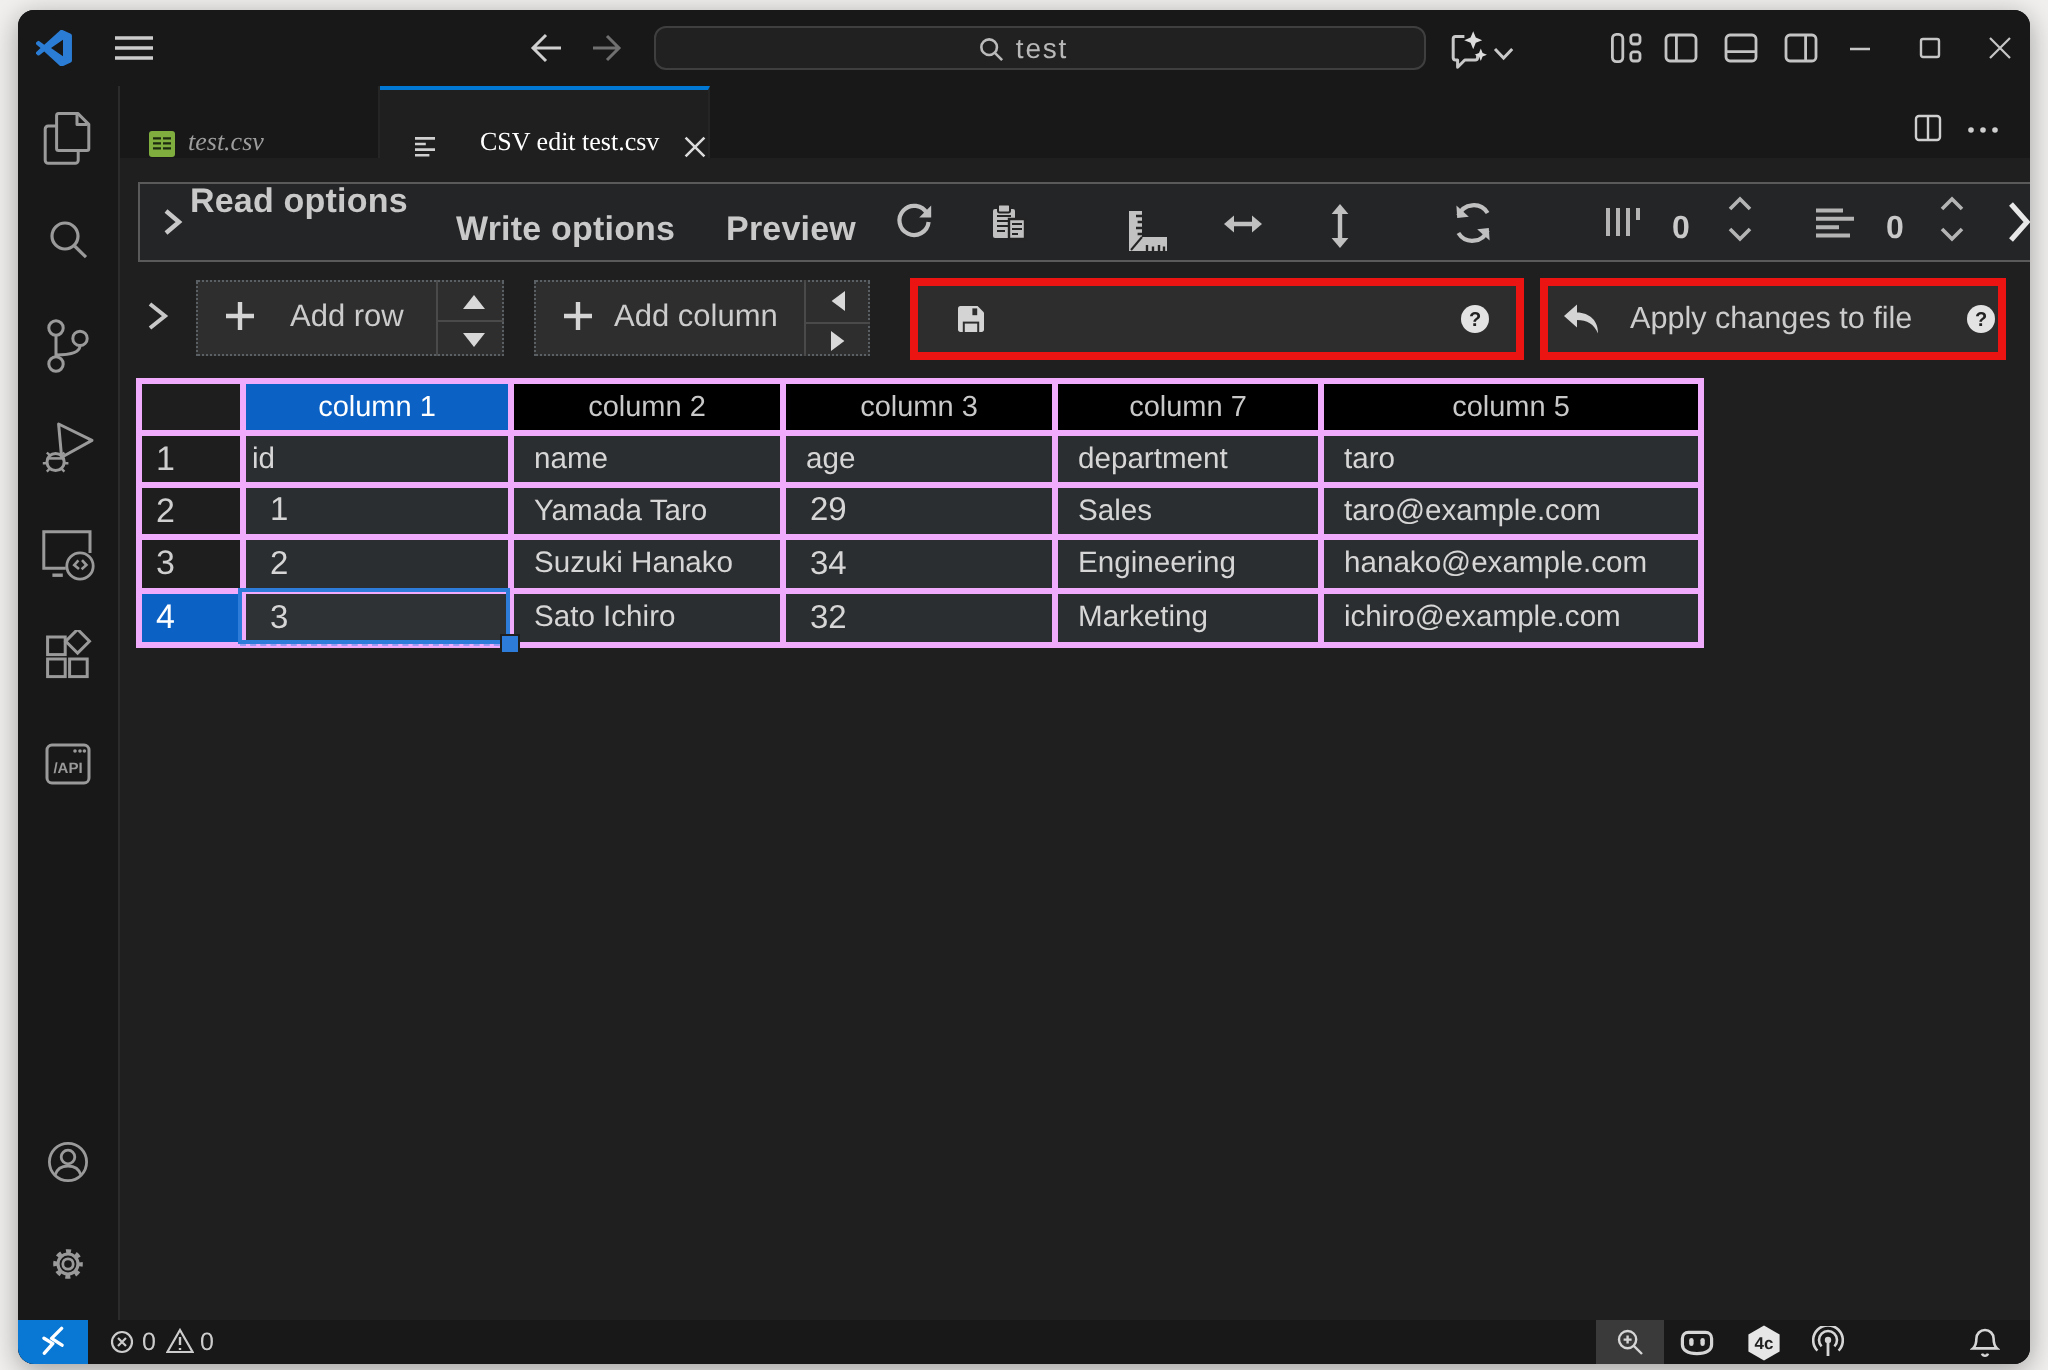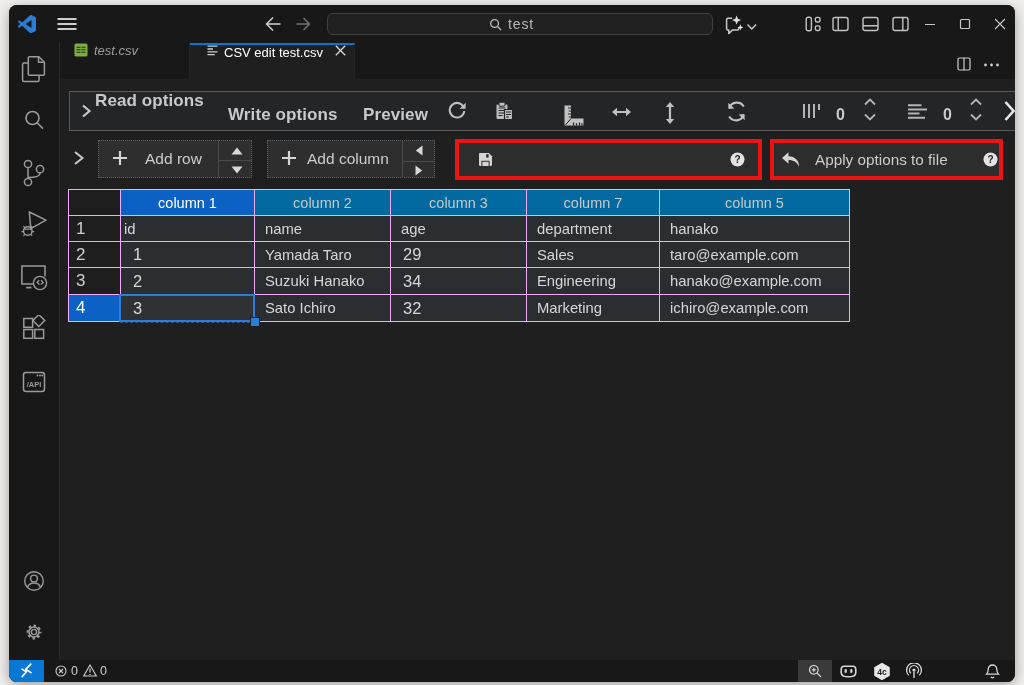--- a/index.html
+++ b/index.html
@@ -1,20 +1,20 @@
 <!DOCTYPE html>
 <html><head>
 <meta charset="utf-8">
 <style>
   html,body{margin:0;padding:0;}
   body{width:1024px;height:685px;background:#f1f0ef;position:relative;overflow:hidden;
        font-family:"Liberation Sans",sans-serif;}
   .a{position:absolute;}
   .cc{display:flex;align-items:center;justify-content:center;}
-  .cl{display:flex;align-items:flex-start;}
+  .cl{display:flex;align-items:flex-end;font-family:Liberation Serif, serif;}
   #win{position:absolute;left:9px;top:5px;width:1006px;height:677px;background:#1f1f1f;
        border-radius:8px;overflow:hidden;box-shadow:0 3px 14px rgba(0,0,0,0.35);}
   #titlebar{left:0;top:0;width:1006px;height:38px;background:#181818;}
   #activitybar{left:0;top:38px;width:51px;height:617px;background:#181818;border-right:1px solid #2b2b2b;box-sizing:border-box;}
   #tabbar{left:51px;top:38px;width:955px;height:36px;background:#181818;}
   #statusbar{left:0;top:655px;width:1006px;height:22px;background:#181818;}
   #searchbox{left:318px;top:8px;width:386px;height:22px;background:#212121;border:1px solid #3f3f3f;
       border-radius:6px;color:#b8b8b8;font-size:14px;letter-spacing:0.9px;box-sizing:border-box;padding-right:17px;}
   svg{display:block;}
   .tbtxt{font-weight:bold;color:#c9c9c9;font-size:17px;letter-spacing:0.1px;line-height:20px;}
@@ -186,21 +186,21 @@
  </svg>
  <span style="margin-left:6px;font-size:13px;font-style:italic;color:#9d9d9d;">test.csv</span>
 </div>
 
 <div class="a cl" style="left:181px;top:38px;width:165px;height:36px;background:#1f1f1f;border-top:2px solid #0078d4;box-sizing:border-box;border-right:1px solid #252525;">
  <svg style="margin-left:17px;" width="11" height="11" viewBox="0 0 11 11">
   <g stroke="#d0d0d0" stroke-width="1.3">
    <path d="M0.5 1.2h10M0.5 4h5.4M0.5 6.8h10M0.5 9.6h7.2"></path>
   </g>
  </svg>
- <span style="margin-left:6px;font-size:13px;color:#ffffff;">CSV edit test.csv</span>
+ <span style="margin-left:22px;font-size:13px;color:#ffffff;">CSV edit test.csv</span>
  <svg style="margin-left:12px;" width="11" height="11" viewBox="0 0 11 11">
   <path d="M0.8 0.8l9.4 9.4M10.2 0.8l-9.4 9.4" stroke="#d9d9d9" stroke-width="1.3"></path>
  </svg>
 </div>
 
 <svg class="a" style="left:948px;top:52px;" width="14" height="14" viewBox="0 0 14 14">
  <g stroke="#cfcfcf" stroke-width="1.2" fill="none">
         <rect x="1" y="1" width="12" height="12" rx="1.5"></rect>
         <path d="M7 1v12"></path>
       </g>
@@ -329,21 +329,21 @@
   <rect x="4.4" y="9.8" width="6.2" height="4.2" fill="#d4d4d4"></rect>
 </svg>
 <svg class="a" style="left:721px;top:147px;" width="15" height="15" viewBox="0 0 15 15">
  <circle cx="7.5" cy="7.5" r="7" fill="#e3e3e3"></circle>
  <text x="7.5" y="11" font-size="10" font-weight="bold" fill="#222" text-anchor="middle" font-family="Liberation Sans">?</text>
 </svg>
 <div class="a" style="left:761px;top:134px;width:233px;height:41px;border:4px solid #ec1313;box-sizing:border-box;background:#2d2d2d;"></div>
 <svg class="a" style="left:771px;top:146px;" width="22" height="17" viewBox="0 0 22 17">
  <path d="M8.5 1.2 2 7l6.5 5.8V9c5 0 8.6 2 10.5 6.8.3-6.3-4.2-10.6-10.5-10.6z" fill="#d4d4d4"></path>
 </svg>
-<span class="a" style="left:806px;top:146px;font-size:15.3px;color:#cccccc;">Apply options to file</span>
+<span class="a" style="left:806px;top:146px;font-size:15.3px;color:#cccccc;">Apply changes to file</span>
 <svg class="a" style="left:974px;top:147px;" width="15" height="15" viewBox="0 0 15 15">
  <circle cx="7.5" cy="7.5" r="7" fill="#e3e3e3"></circle>
  <text x="7.5" y="11" font-size="10" font-weight="bold" fill="#222" text-anchor="middle" font-family="Liberation Sans">?</text>
 </svg>
 
 <table class="a" style="left:59px;top:184px;border-collapse:collapse;table-layout:fixed;" cellspacing="0">
  <colgroup>
         <col style="width:52px">
         <col style="width:134px">
         <col style="width:136px">
@@ -359,21 +359,21 @@
           <td class="ch">column 3</td>
           <td class="ch">column 7</td>
           <td class="ch">column 5</td>
  </tr>
  <tr style="height:26px;">
   <td class="rh">1</td>
           <td class="dc" style="padding-left:3px;">id</td>
           <td class="dc">name</td>
           <td class="dc">age</td>
           <td class="dc">department</td>
-          <td class="dc">hanako</td>
+          <td class="dc">taro</td>
  </tr>
  <tr style="height:26px;">
   <td class="rh">2</td>
           <td class="dc num">1</td>
           <td class="dc">Yamada Taro</td>
           <td class="dc num">29</td>
           <td class="dc">Sales</td>
           <td class="dc">taro@example.com</td>
  </tr>
  <tr style="height:27px;">
@@ -388,22 +388,22 @@
   <td class="rh" style="background:#0c62c4;color:#fff;">4</td>
           <td class="dc num" style="background:#2e3235;">3</td>
           <td class="dc">Sato Ichiro</td>
           <td class="dc num">32</td>
           <td class="dc">Marketing</td>
           <td class="dc">ichiro@example.com</td>
  </tr>
  </tbody>
 </table>
 <style>
- td{border:1px solid #f0abfc;overflow:hidden;white-space:nowrap;}
- td.ch{background:#0369a1;color:#c8c8c8;font-size:14.5px;text-align:center;}
+ td{border:3px solid #f0abfc;overflow:hidden;white-space:nowrap;}
+ td.ch{background:#000000;color:#c8c8c8;font-size:14.5px;text-align:center;}
  td.rh{background:#1e1e1e;color:#cfcfcf;font-size:17px;text-align:left;padding-left:7px;}
  td.dc{background:#2b2e30;color:#d6d6d6;font-size:14.8px;padding-left:10px;}
  td.num{font-size:16.5px;padding-left:12px;}
 </style>
 
 <div class="a" style="left:110px;top:289px;width:136px;height:28px;border:2px solid #2e7cd9;box-sizing:border-box;"></div>
 <div class="a" style="left:111px;top:317px;width:135px;height:0px;border-top:1px dashed rgba(70,140,235,0.5);"></div>
 <div class="a" style="left:241px;top:312px;width:8px;height:8px;background:#2e7cd9;border:1px solid #1f1f1f;"></div>
 
 <div class="a" id="statusbar"></div>

